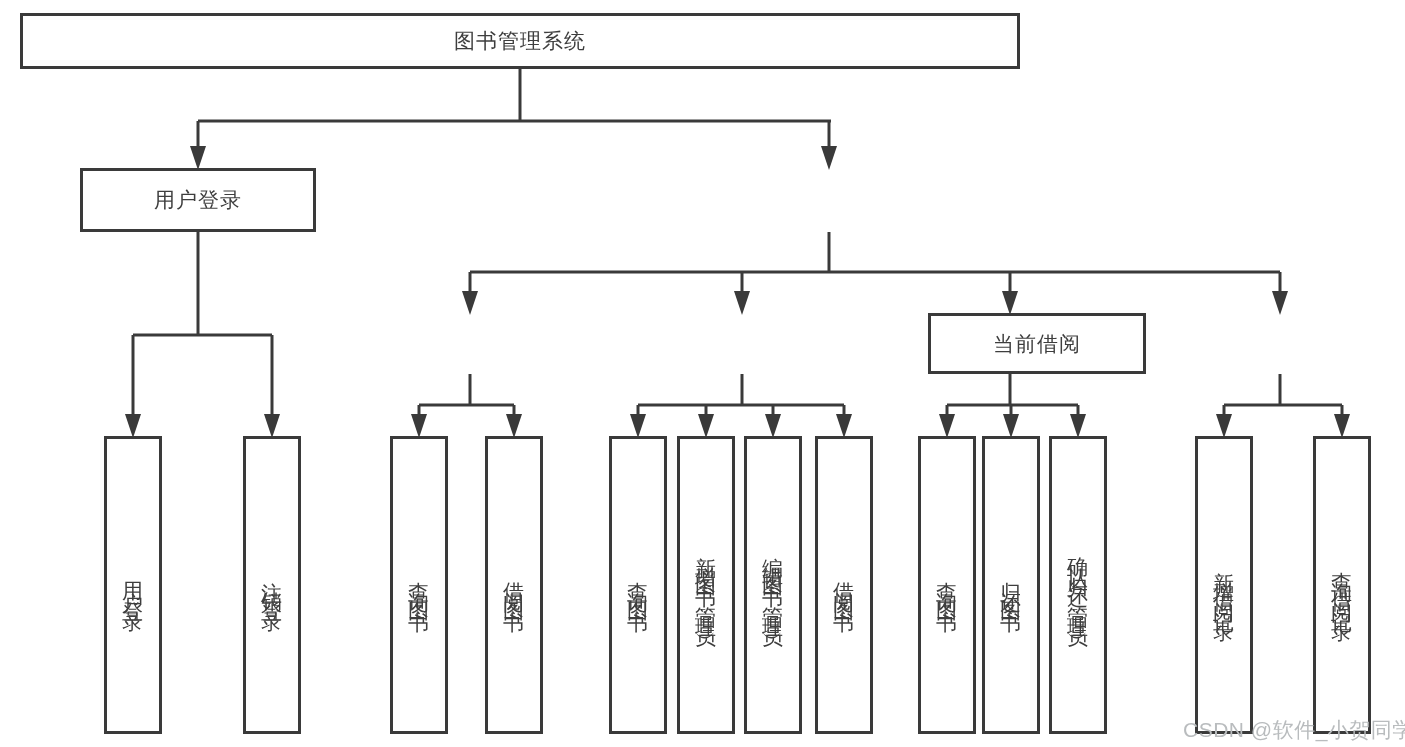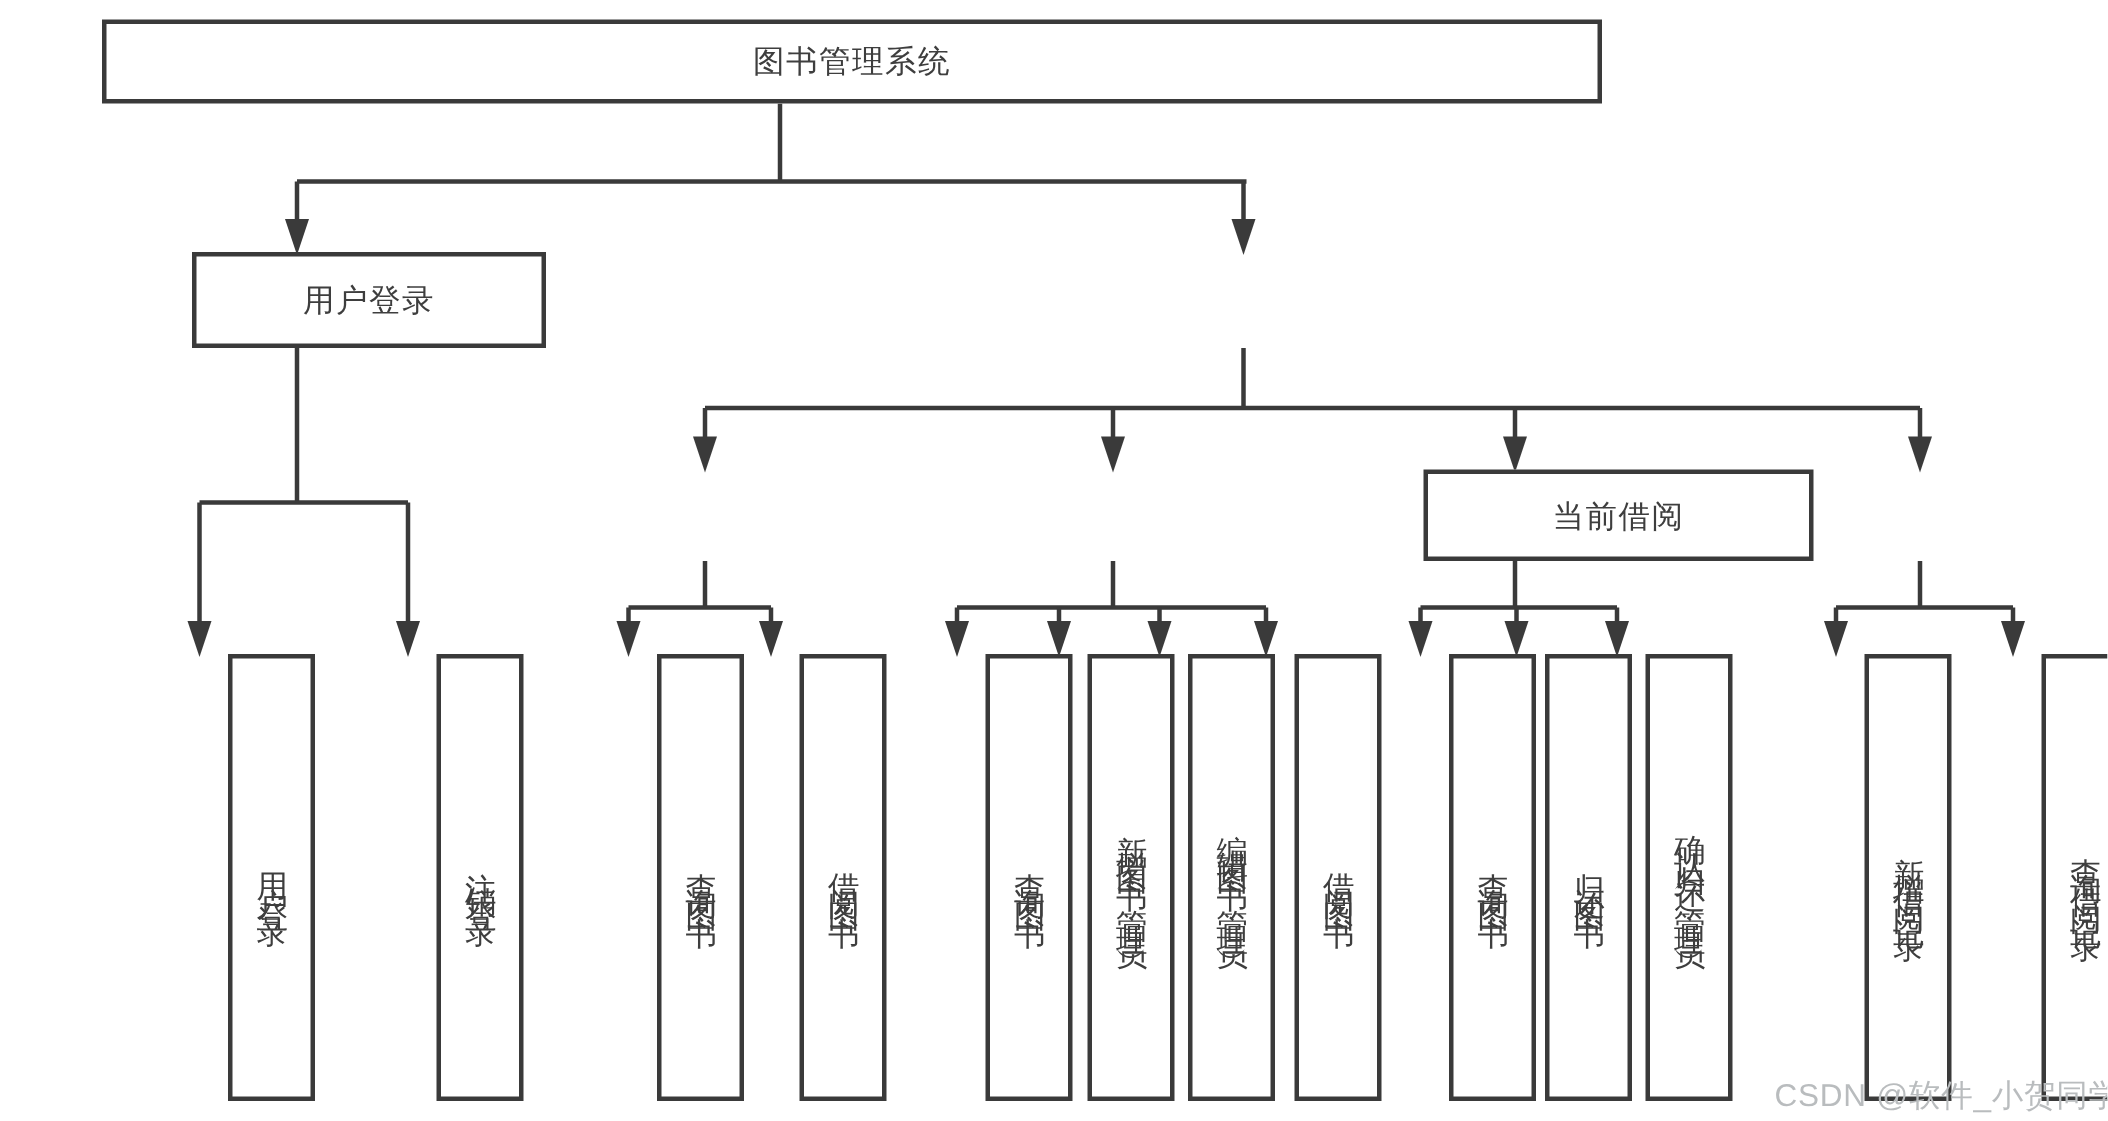--- a/index.html
+++ b/index.html
@@ -20,21 +20,20 @@
     position:absolute;left:0;top:0;width:1405px;height:747px;z-index:1;
   }
   .box{
     position:absolute;
     box-sizing:border-box;
     background:var(--boxbg);
     border:3px solid var(--line);
     display:flex;align-items:center;justify-content:center;
     color:var(--text);
     z-index:2;
-    margin-left:48px;
   }
   .box .lbl{
     font-size:21px;
     letter-spacing:1px;
     white-space:nowrap;
   }
   .box.v .lbl{
     writing-mode:vertical-rl;
     text-orientation:mixed;
     letter-spacing:10px;
@@ -112,21 +111,21 @@
     </svg>
 
   <div class="box h" style="left:20px;top:13px;width:1000px;height:56px">
     <span class="lbl">图书管理系统</span>
   </div>
 
   <div class="box h" style="left:80px;top:168px;width:236px;height:64px">
     <span class="lbl">用户登录</span>
   </div>
 
-  <div class="box h" style="left:901px;top:313px;width:260px;height:61px">
+  <div class="box h" style="left:928px;top:313px;width:218px;height:61px">
     <span class="lbl">当前借阅</span>
   </div>
 
   <div class="box v" style="left:104px;top:436px;width:58px;height:298px">
     <span class="lbl">用户登录</span>
   </div>
   <div class="box v" style="left:243px;top:436px;width:58px;height:298px">
     <span class="lbl">注销登录</span>
   </div>
 

